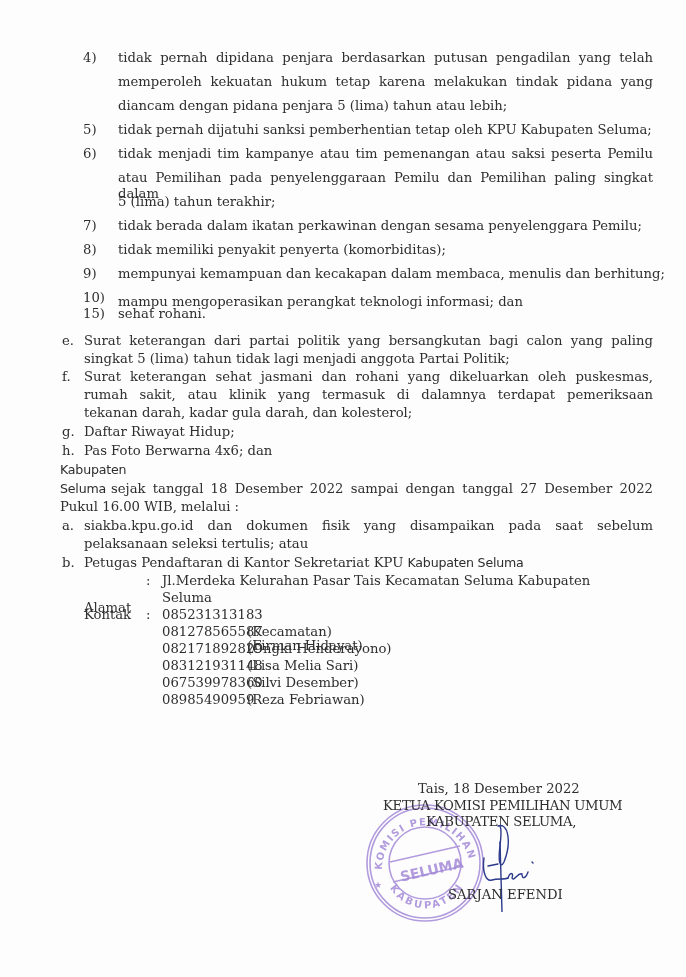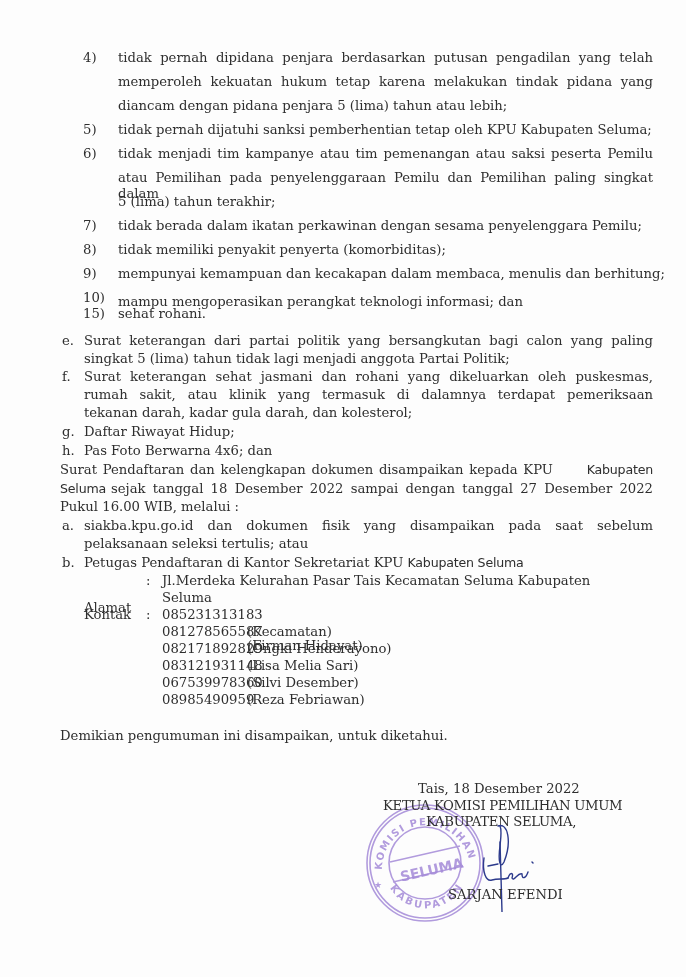--- a/index.html
+++ b/index.html
@@ -63,21 +63,20 @@
 
     <span class="num" style="left:62px;top:424px">g.</span>
     <div class="ln" style="left:84px;top:424px">Daftar Riwayat Hidup;</div>
 
     <span class="num" style="left:62px;top:443px">h.</span>
     <div class="ln" style="left:84px;top:443px">Pas Foto Berwarna 4x6; dan</div>
   </div>
 
   <div>
     <div class="ln" style="left:60px;top:462px;width:593px;display:flex;justify-content:space-between">
-      <span style="word-spacing:1.5px">Surat Pendaftaran dan kelengkapan dokumen disampaikan kepada KPU</span>
       <span class="sans">Kabupaten</span>
     </div>
     <div class="ln" style="left:60px;top:481px;width:593px;display:flex;gap:5px">
       <span class="sans">Seluma</span>
       <span style="flex:1;text-align:justify;text-align-last:justify">sejak tanggal 18 Desember 2022 sampai dengan tanggal 27 Desember 2022</span>
     </div>
     <div class="ln" style="left:60px;top:499px">Pukul 16.00 WIB, melalui :</div>
   </div>
 
   <div>
@@ -115,21 +114,20 @@
     <div class="ln" style="left:162px;top:658px">083121931148</div>
     <div class="ln" style="left:247px;top:658px">(Lisa Melia Sari)</div>
 
     <div class="ln" style="left:162px;top:675px">067539978360</div>
     <div class="ln" style="left:247px;top:675px">(Silvi Desember)</div>
 
     <div class="ln" style="left:162px;top:692px">08985490959</div>
     <div class="ln" style="left:247px;top:692px">(Reza Febriawan)</div>
   </div>
 
-  <div class="ln" style="left:60px;top:728px">Demikian pengumuman ini disampaikan, untuk diketahui.</div>
 
   <svg class="stamp" viewBox="0 0 126 126">
     <defs>
       <path id="topArc" d="M 20 70 A 44 44 0 0 1 106 56"></path>
       <path id="botArc" d="M 28 88 A 42 42 0 0 0 100 88"></path>
     </defs>
     <g fill="none" stroke="#a48ad8" stroke-width="1.6" opacity="0.85">
       <circle cx="63" cy="63" r="58"></circle>
       <circle cx="63" cy="63" r="55"></circle>
       <circle cx="63" cy="63" r="36"></circle>

